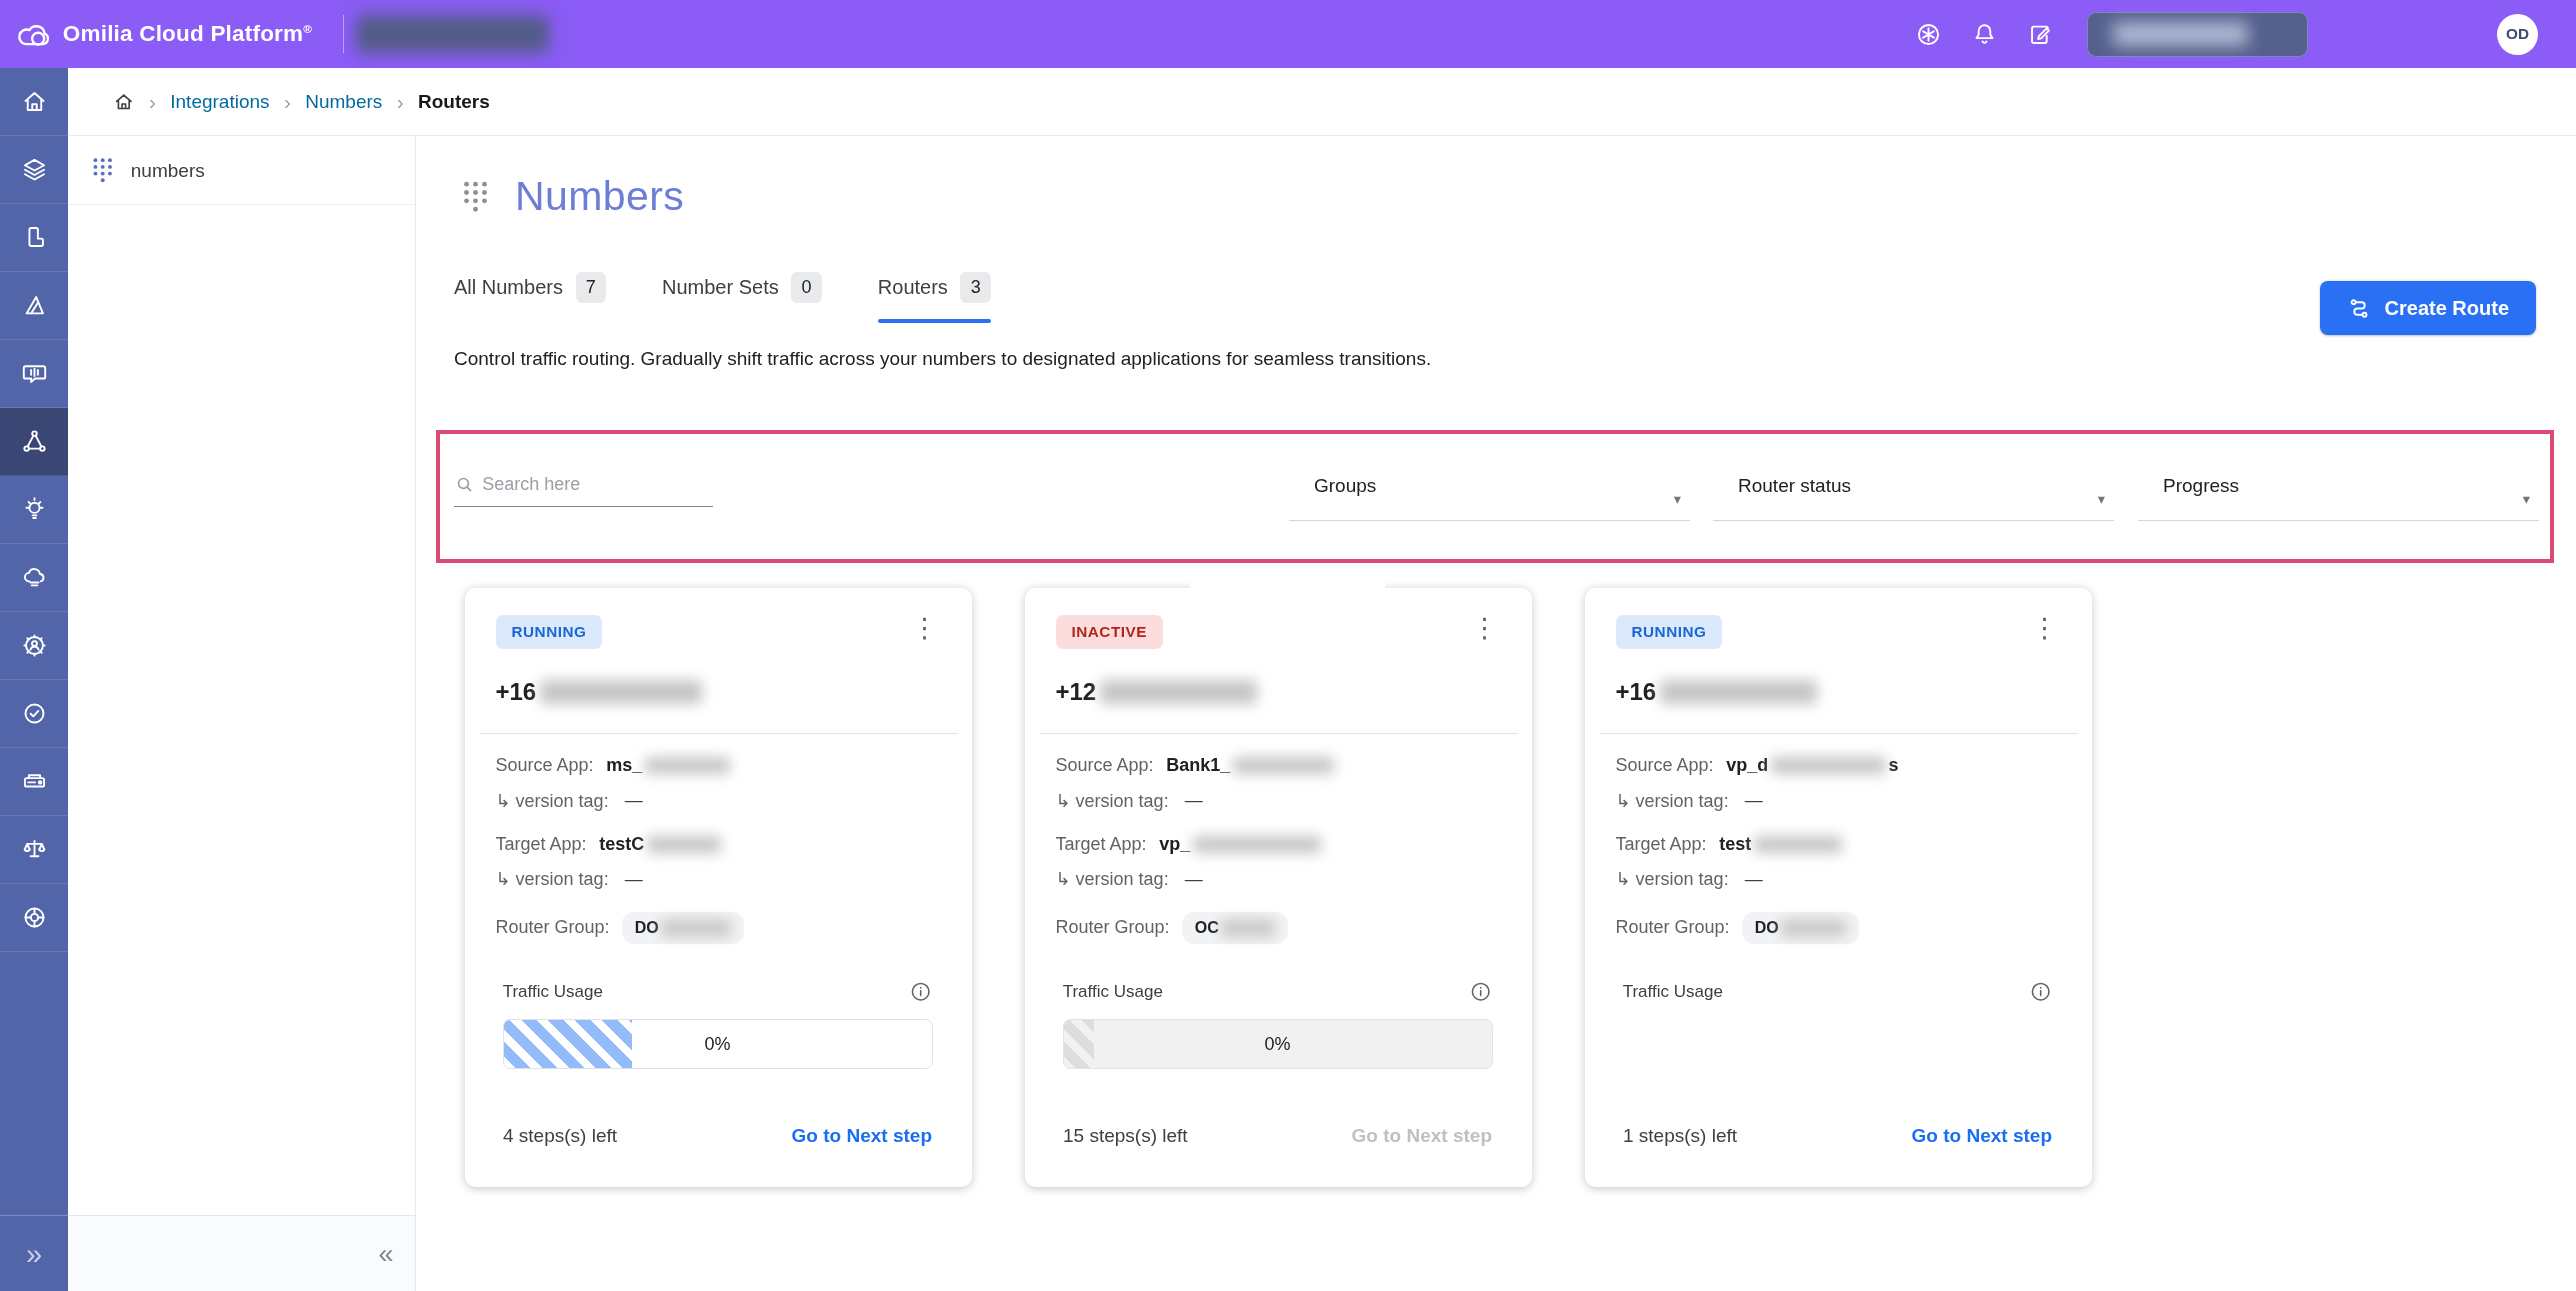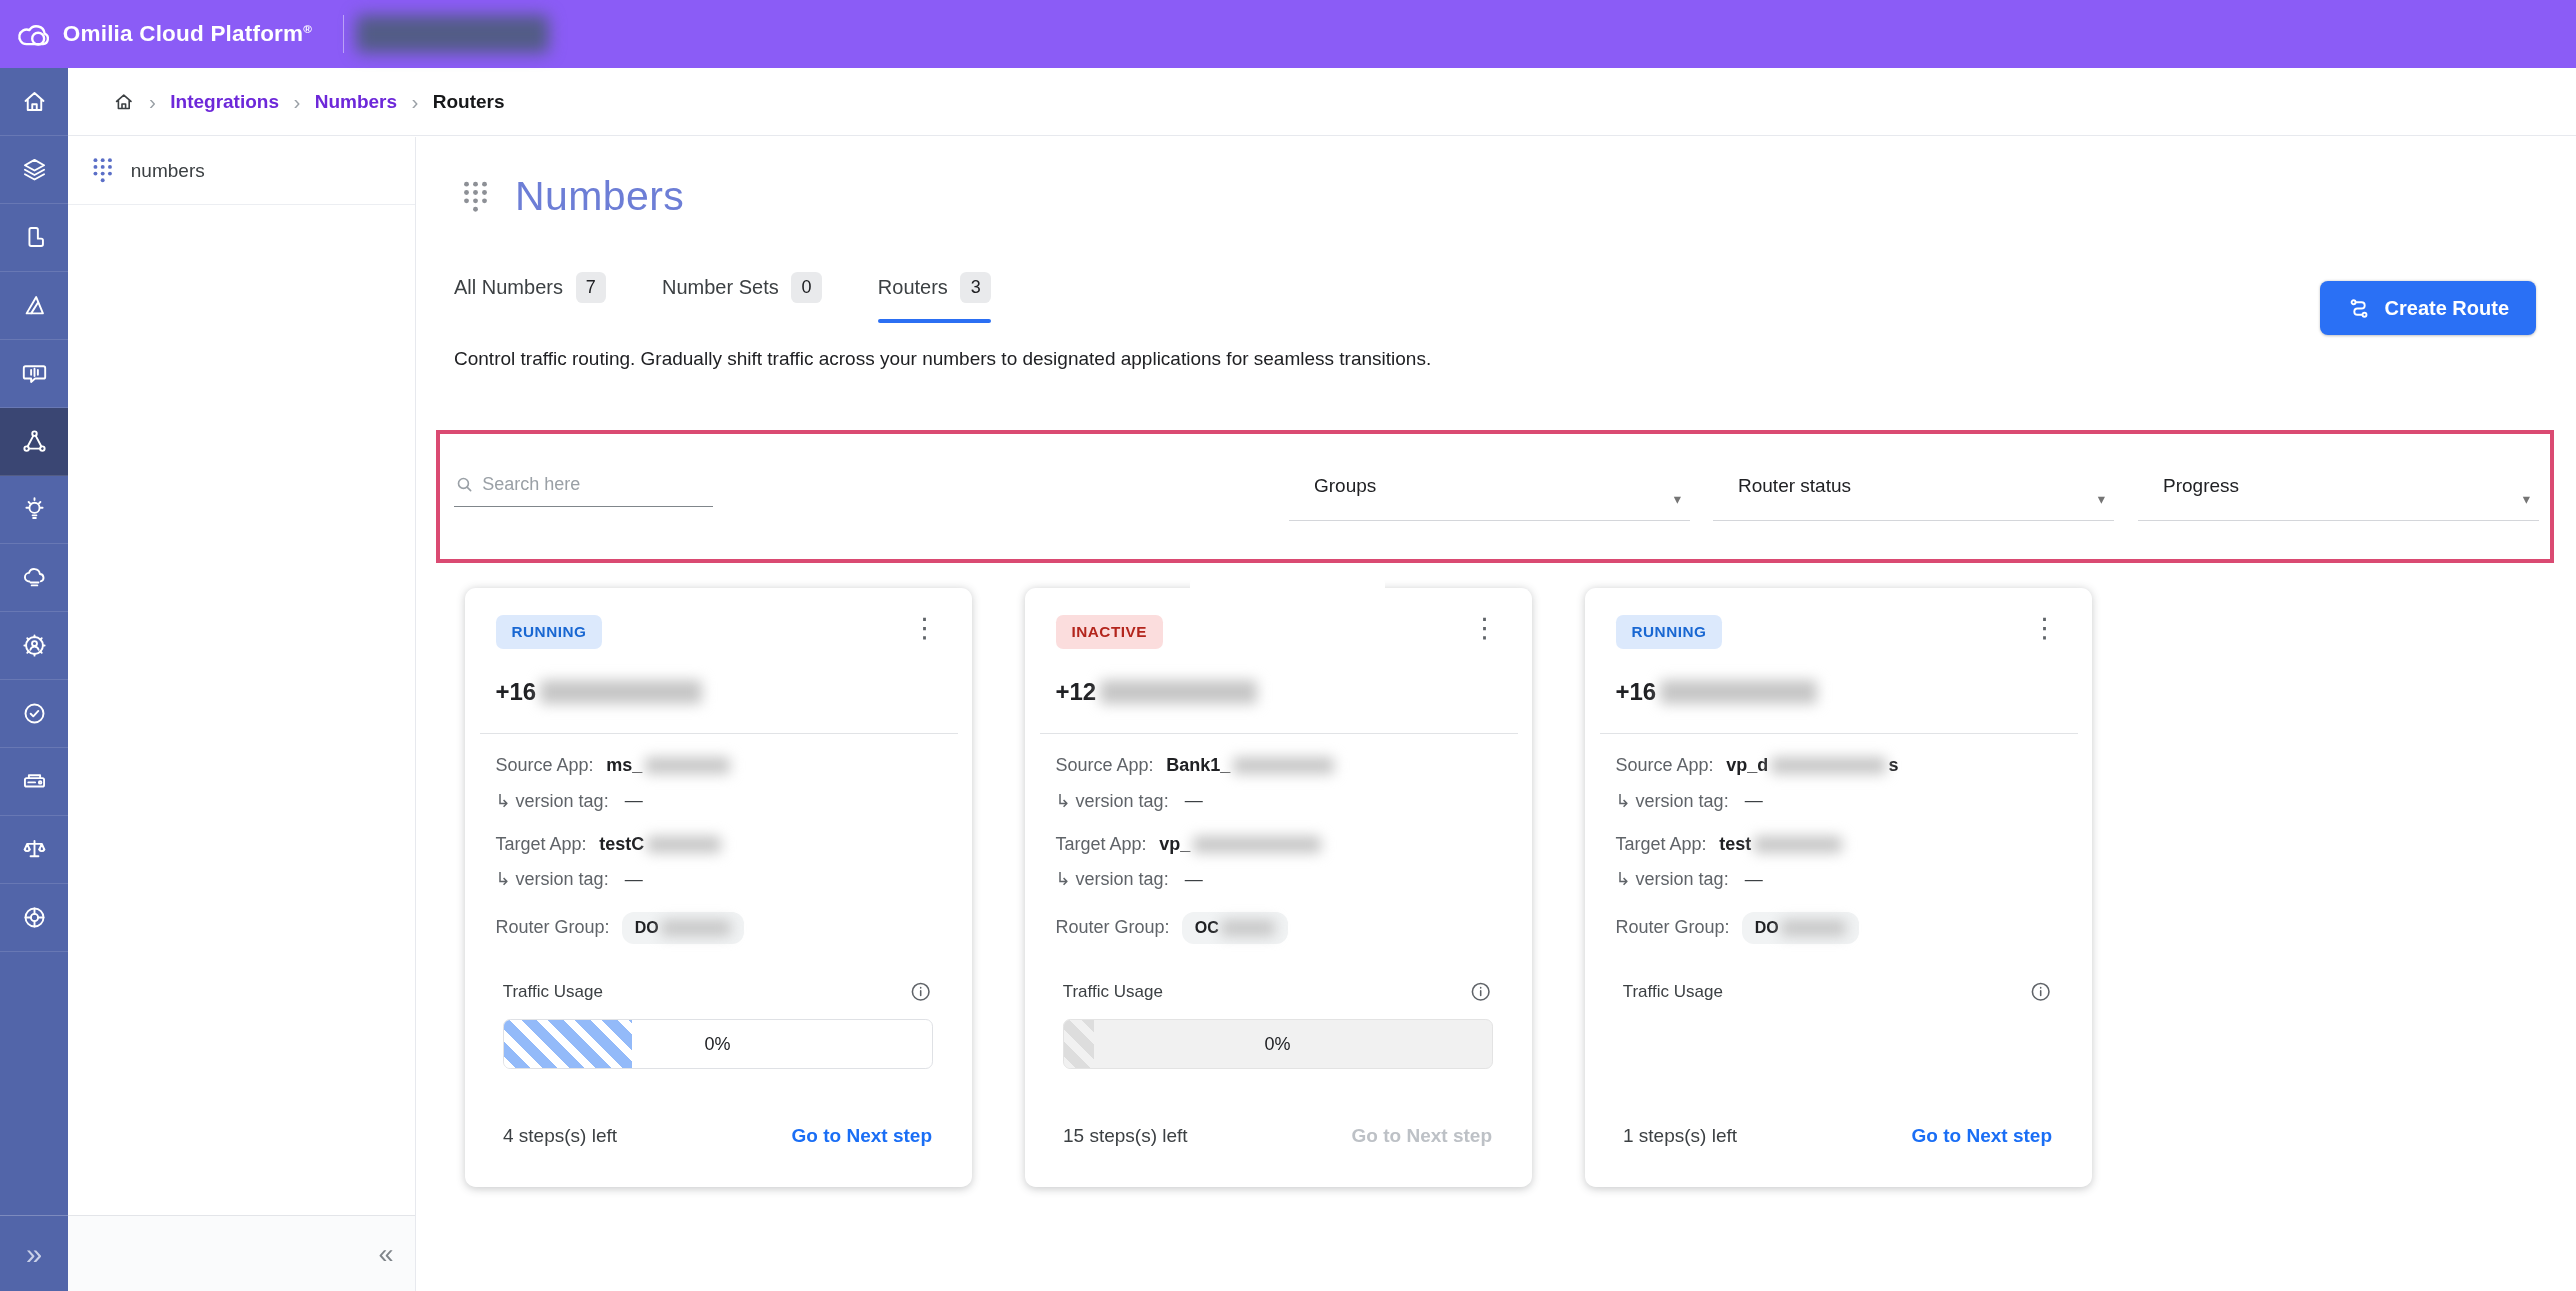--- a/index.html
+++ b/index.html
@@ -29,21 +29,21 @@
   .iconbar { position:absolute; top:68px; left:0; width:68px; bottom:0; background:#5265a9; z-index:20; }
   .icon-cell { height:68px; display:flex; align-items:center; justify-content:center;
     border-bottom:0.9px solid rgba(255,255,255,.13); color:#ffffff; cursor:pointer; }
   .icon-cell.active { background:#3a4673; }
   .iconbar-expand { position:absolute; bottom:0; left:0; width:68px; height:77px;
     border-top:0.9px solid rgba(255,255,255,.25); display:flex; align-items:center; justify-content:center;
     color:#c9d0e8; font-size:29px; }
   
   .crumbbar { position:absolute; top:68px; left:68px; right:0; height:68px; background:#ffffff;
     border-bottom:0.9px solid #e7e9ee; display:flex; align-items:center; padding-left:45px; gap:14.4px; z-index:10; }
-  .crumb { color:#6d28d9; font-size:19px;font-weight:bold; }
+  .crumb { color:#0369a1; font-size:19px; }
   .crumb.current { color:#17181a; font-weight:bold; }
   .crumb-sep { color:#9aa0a6; font-size:20.7px; }
   .crumb-home { color:#3c4043; display:flex; align-items:center; }
   
   .subpanel { position:absolute; top:137px; left:68px; width:348px; bottom:0; background:#ffffff;
     border-right:0.9px solid #e7e9ee; z-index:10; }
   .subpanel-item { height:68px; display:flex; align-items:center; padding-left:23.4px; gap:16px;
     border-bottom:0.9px solid #eceef2; font-size:19px; color:#3c4043; cursor:pointer; }
   .subpanel-footer { position:absolute; bottom:0; left:0; right:0; height:77px; border-top:0.9px solid #e3e5e9;
     background:#fafbfc; display:flex; align-items:center; justify-content:flex-end; padding-right:21.6px; }
@@ -124,20 +124,45 @@
     <span>
       <svg width="36" height="27" viewBox="0 0 26 19" fill="none" stroke="#ffffff" stroke-width="1.7" stroke-linecap="round" stroke-linejoin="round">
         <path d="M7.5 16.5 a5.3 5.3 0 1 1 2.2 -10.2 a6 6 0 0 1 11 2.6 a4 4 0 0 1 -1.2 7.6 Z"></path>
         <circle cx="16" cy="12.5" r="4.3"></circle>
       </svg>
     </span>
     <span class="brand-text"><span>Omilia Cloud Platform</span><sup>®</sup></span>
   </div>
   <div class="nav-divider"></div>
   <div class="nav-blur-item"></div>
+  <div class="nav-right">
+    <div class="nav-icon">
+      <svg width="27" height="27" viewBox="0 0 24 24" fill="none" stroke="currentColor" stroke-width="1.7" stroke-linecap="round">
+        <circle cx="12" cy="12" r="8.5"></circle>
+          <path d="M12 6.5 v11 M7.2 9.2 l9.6 5.6 M16.8 9.2 l-9.6 5.6"></path>
+      </svg>
+    </div>
+    <div class="nav-icon">
+      <svg width="27" height="27" viewBox="0 0 24 24" fill="none" stroke="currentColor" stroke-width="1.7" stroke-linecap="round" stroke-linejoin="round">
+        <path d="M12 3.8 a5.2 5.2 0 0 1 5.2 5.2 v3.2 l1.9 3 H4.9 l1.9 -3 V9 A5.2 5.2 0 0 1 12 3.8 Z"></path>
+        <path d="M10.3 18.2 a1.8 1.8 0 0 0 3.4 0"></path>
+      </svg>
+    </div>
+    <div class="nav-icon">
+      <svg width="27" height="27" viewBox="0 0 24 24" fill="none" stroke="currentColor" stroke-width="1.7" stroke-linecap="round" stroke-linejoin="round">
+        <path d="M17.5 13 V18 a1.5 1.5 0 0 1 -1.5 1.5 H6 A1.5 1.5 0 0 1 4.5 18 V6.5 A1.5 1.5 0 0 1 6 5 h11 a1.5 1.5 0 0 1 1.5 1.5"></path>
+        <path d="M12.5 15.5 l7 -7 -2 -2 -7 7 -.6 2.6 Z"></path>
+      </svg>
+    </div>
+    <div class="nav-pill">
+      <span class="mask-nav"></span>
+    </div>
+    <div class="nav-gap"></div>
+    <div class="avatar">OD</div>
+  </div>
 </div>
 
 <div class="iconbar" id="iconbar">
   <div class="icon-cell">
       <span>
         <svg width="27" height="27" viewBox="0 0 24 24" fill="none" stroke="currentColor" stroke-width="1.7" stroke-linecap="round" stroke-linejoin="round">
           <path d="M4 11.5 L12 4.5 L20 11.5 M6 10 V19.5 H18 V10 M10 19.5 V14.5 H14 V19.5"></path>
         </svg>
       </span>
     </div>

